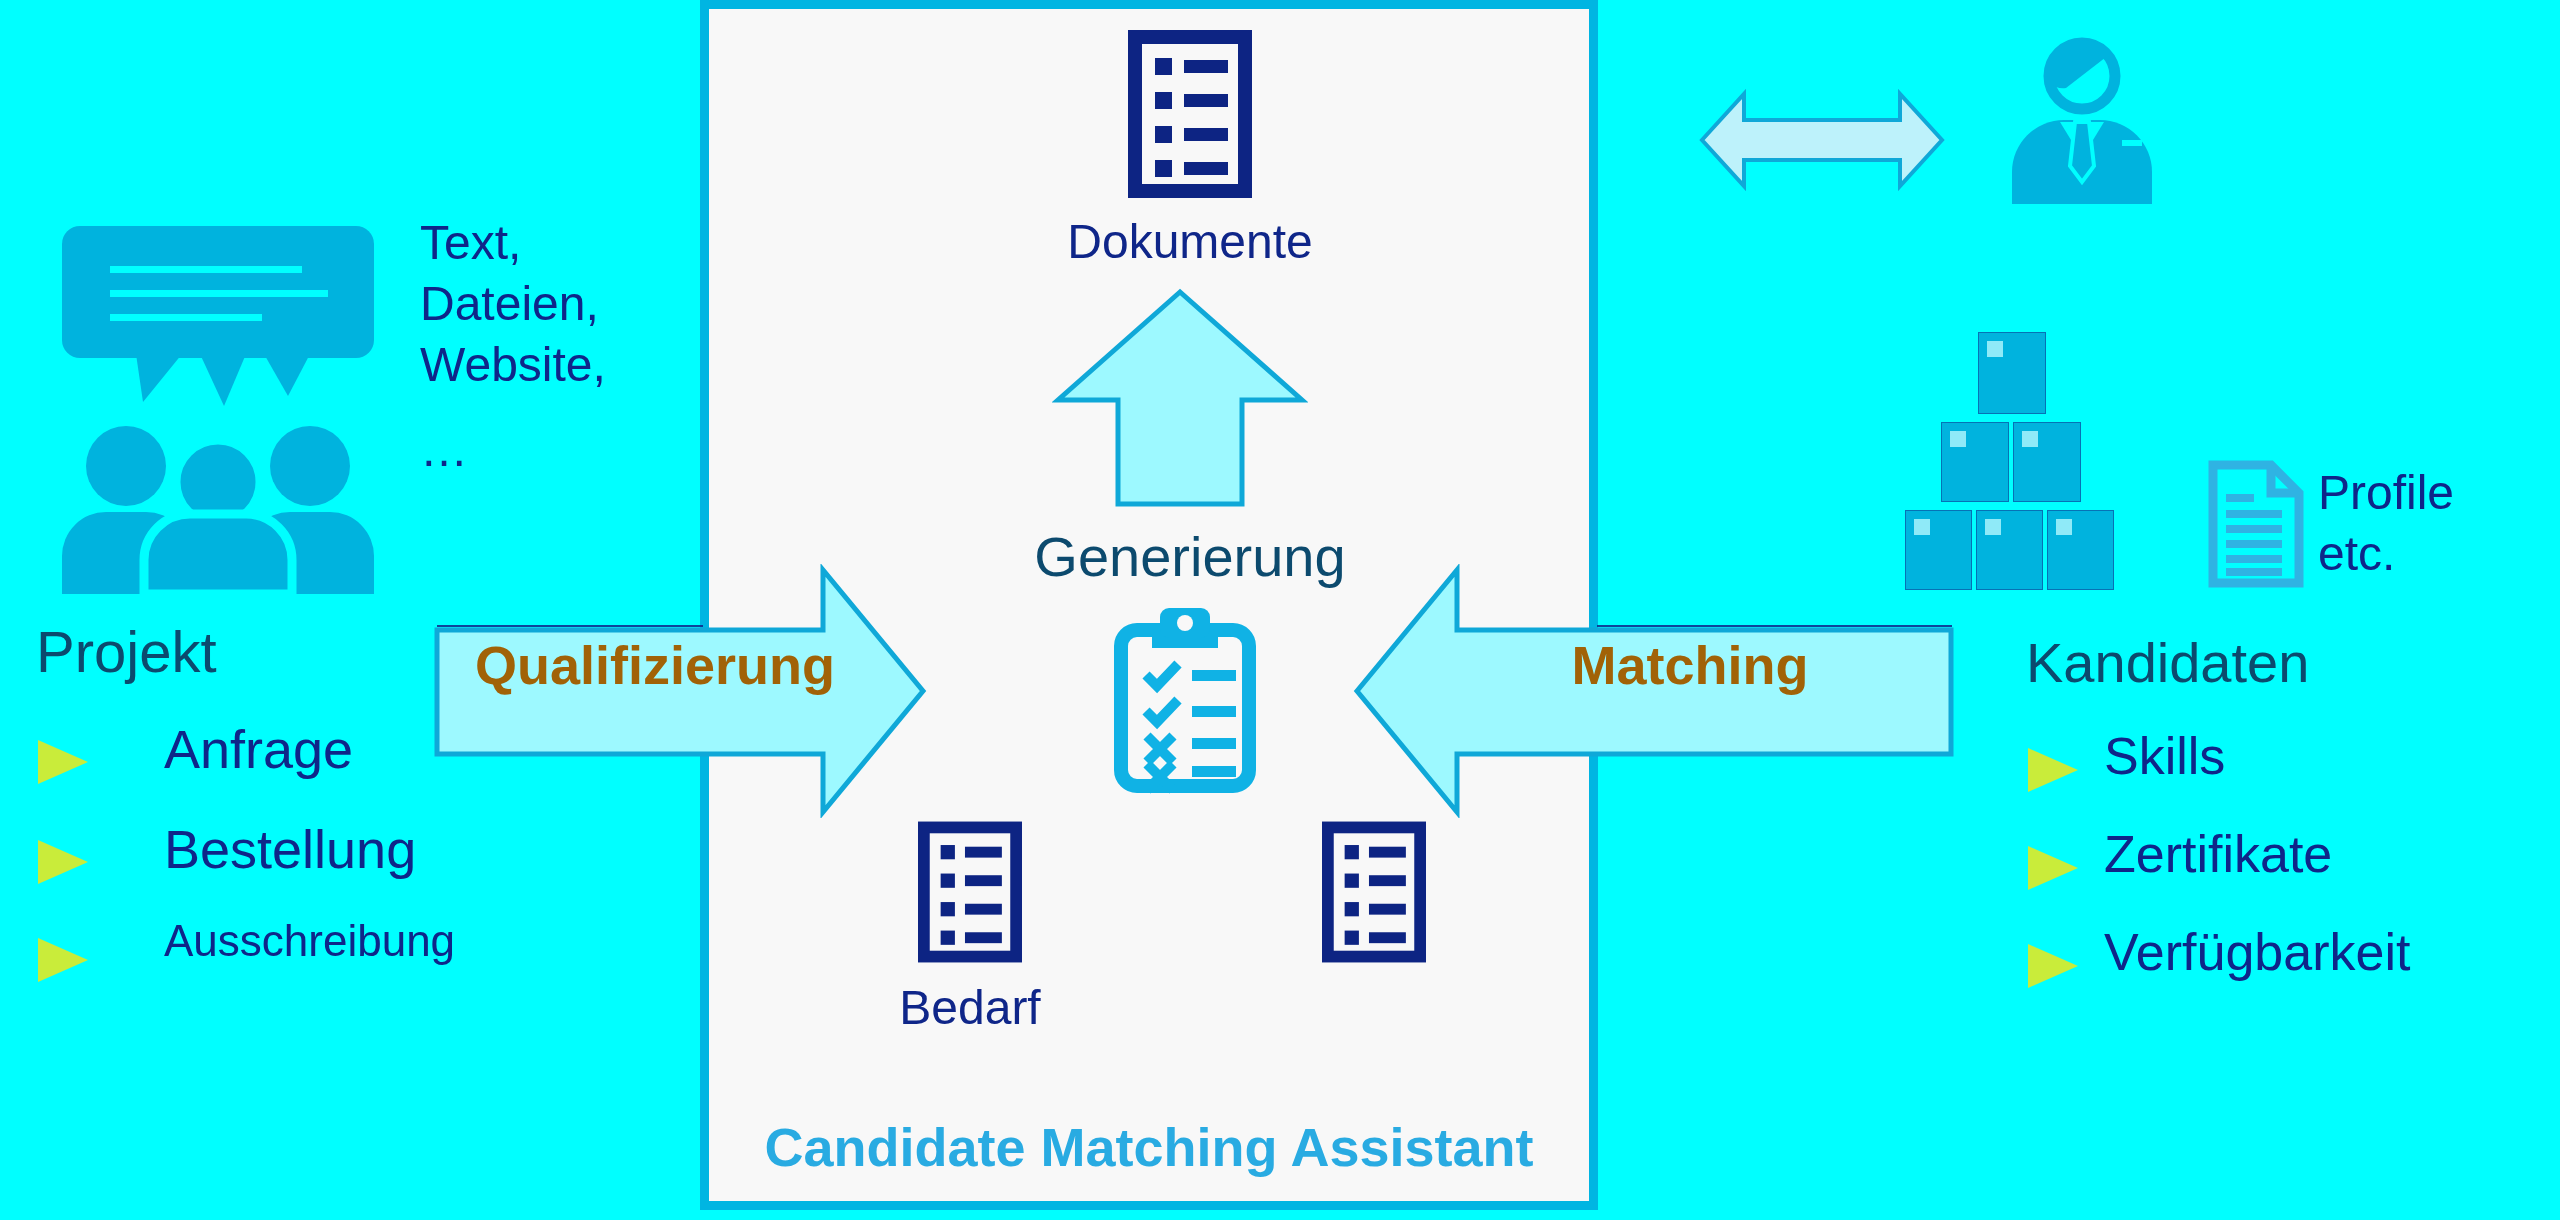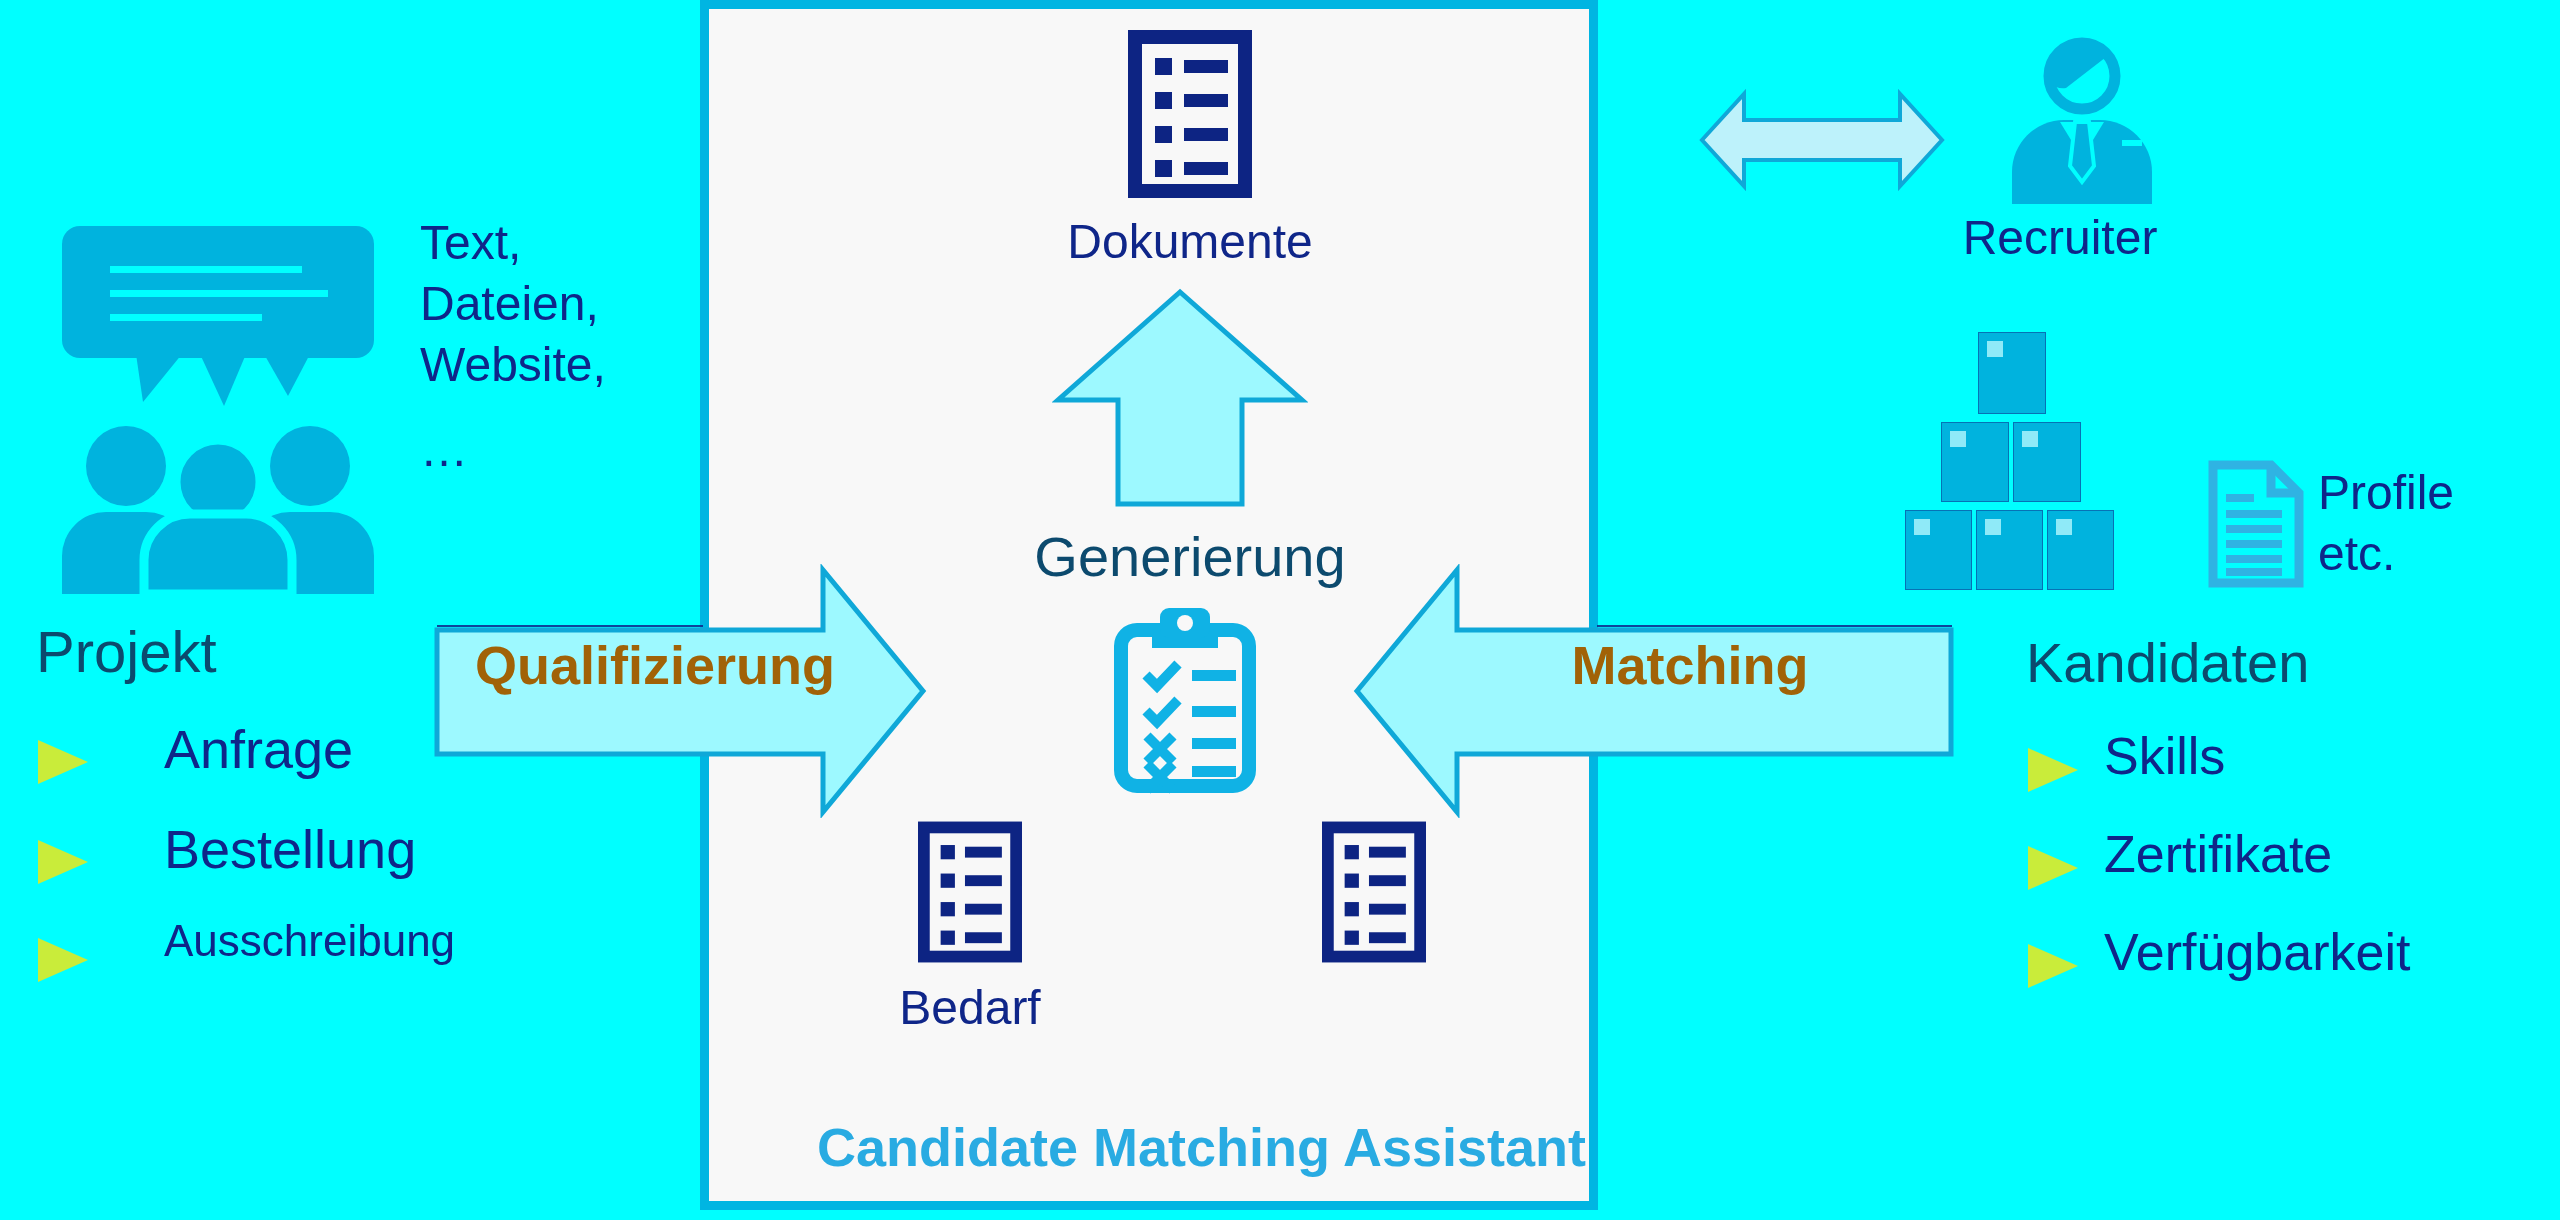--- a/index.html
+++ b/index.html
@@ -87,21 +87,21 @@
         <rect x="56" y="30" width="44" height="13"></rect>
       <rect x="27" y="62" width="17" height="17"></rect>
         <rect x="56" y="64" width="44" height="13"></rect>
       <rect x="27" y="96" width="17" height="17"></rect>
         <rect x="56" y="98" width="44" height="13"></rect>
       <rect x="27" y="130" width="17" height="17"></rect>
         <rect x="56" y="132" width="44" height="13"></rect>
     </g>
   </svg>
 
-  <div class="abs" style="left:712px;top:1116px;width:874px;text-align:right;font-weight:bold;
+  <div class="abs" style="left:712px;top:1116px;width:874px;text-align:center;font-weight:bold;
               font-size:54px;color:#29ABE2;z-index:2;white-space:nowrap;">Candidate Matching Assistant</div>
 
   <div class="abs hairline" style="left:437px;top:625px;width:266px;z-index:2;"></div>
   <svg class="abs" style="left:434px;top:564px;z-index:3;" width="494" height="254" viewBox="0 0 494 254">
     <polygon points="3,66 389,66 389,6 489,127 389,248 389,190 3,190" fill="#9DF9FF" stroke="#0FA8D8" stroke-width="5"></polygon>
   </svg>
   <div class="abs arrow-label" style="left:455px;top:634px;width:400px;z-index:4;">Qualifizierung</div>
 
   <div class="abs hairline" style="left:1597px;top:625px;width:355px;z-index:2;"></div>
   <svg class="abs" style="left:1352px;top:564px;z-index:3;" width="602" height="254" viewBox="0 0 602 254">
@@ -152,21 +152,20 @@
   </svg>
 
   <svg class="abs" style="left:1990px;top:20px;" width="184" height="184" viewBox="0 0 184 184">
     <path d="M22 184 v-32 a52 52 0 0 1 52 -52 h36 a52 52 0 0 1 52 52 v32 z" fill="#00B3DE"></path>
     <polygon points="70,102 114,102 92,138" fill="#00FFFF"></polygon>
     <path d="M85 102 h14 l5 44 -12 16 -12 -16 z" fill="#00B3DE" stroke="#00FFFF" stroke-width="4"></path>
     <rect x="132" y="120" width="20" height="6" fill="#00FFFF"></rect>
     <circle cx="92" cy="56" r="33" fill="none" stroke="#00B3DE" stroke-width="11"></circle>
     <path d="M56 50 a36 36 0 0 1 64 -16 l-44 34 q-18 2 -20 -18 z" fill="#00B3DE"></path>
   </svg>
-  <div class="abs icon-label" style="left:1925px;top:210px;width:270px;">Recruiter</div>
 
   <div class="abs" style="left:1900px;top:330px;width:220px;height:262px;">
     <div class="abs crate" style="left:78px;top:2px;width:68px;height:82px;">
         <span class="tag"></span>
       </div>
     <div class="abs crate" style="left:41px;top:92px;width:68px;height:80px;">
         <span class="tag"></span>
       </div>
     <div class="abs crate" style="left:113px;top:92px;width:68px;height:80px;">
         <span class="tag"></span>

